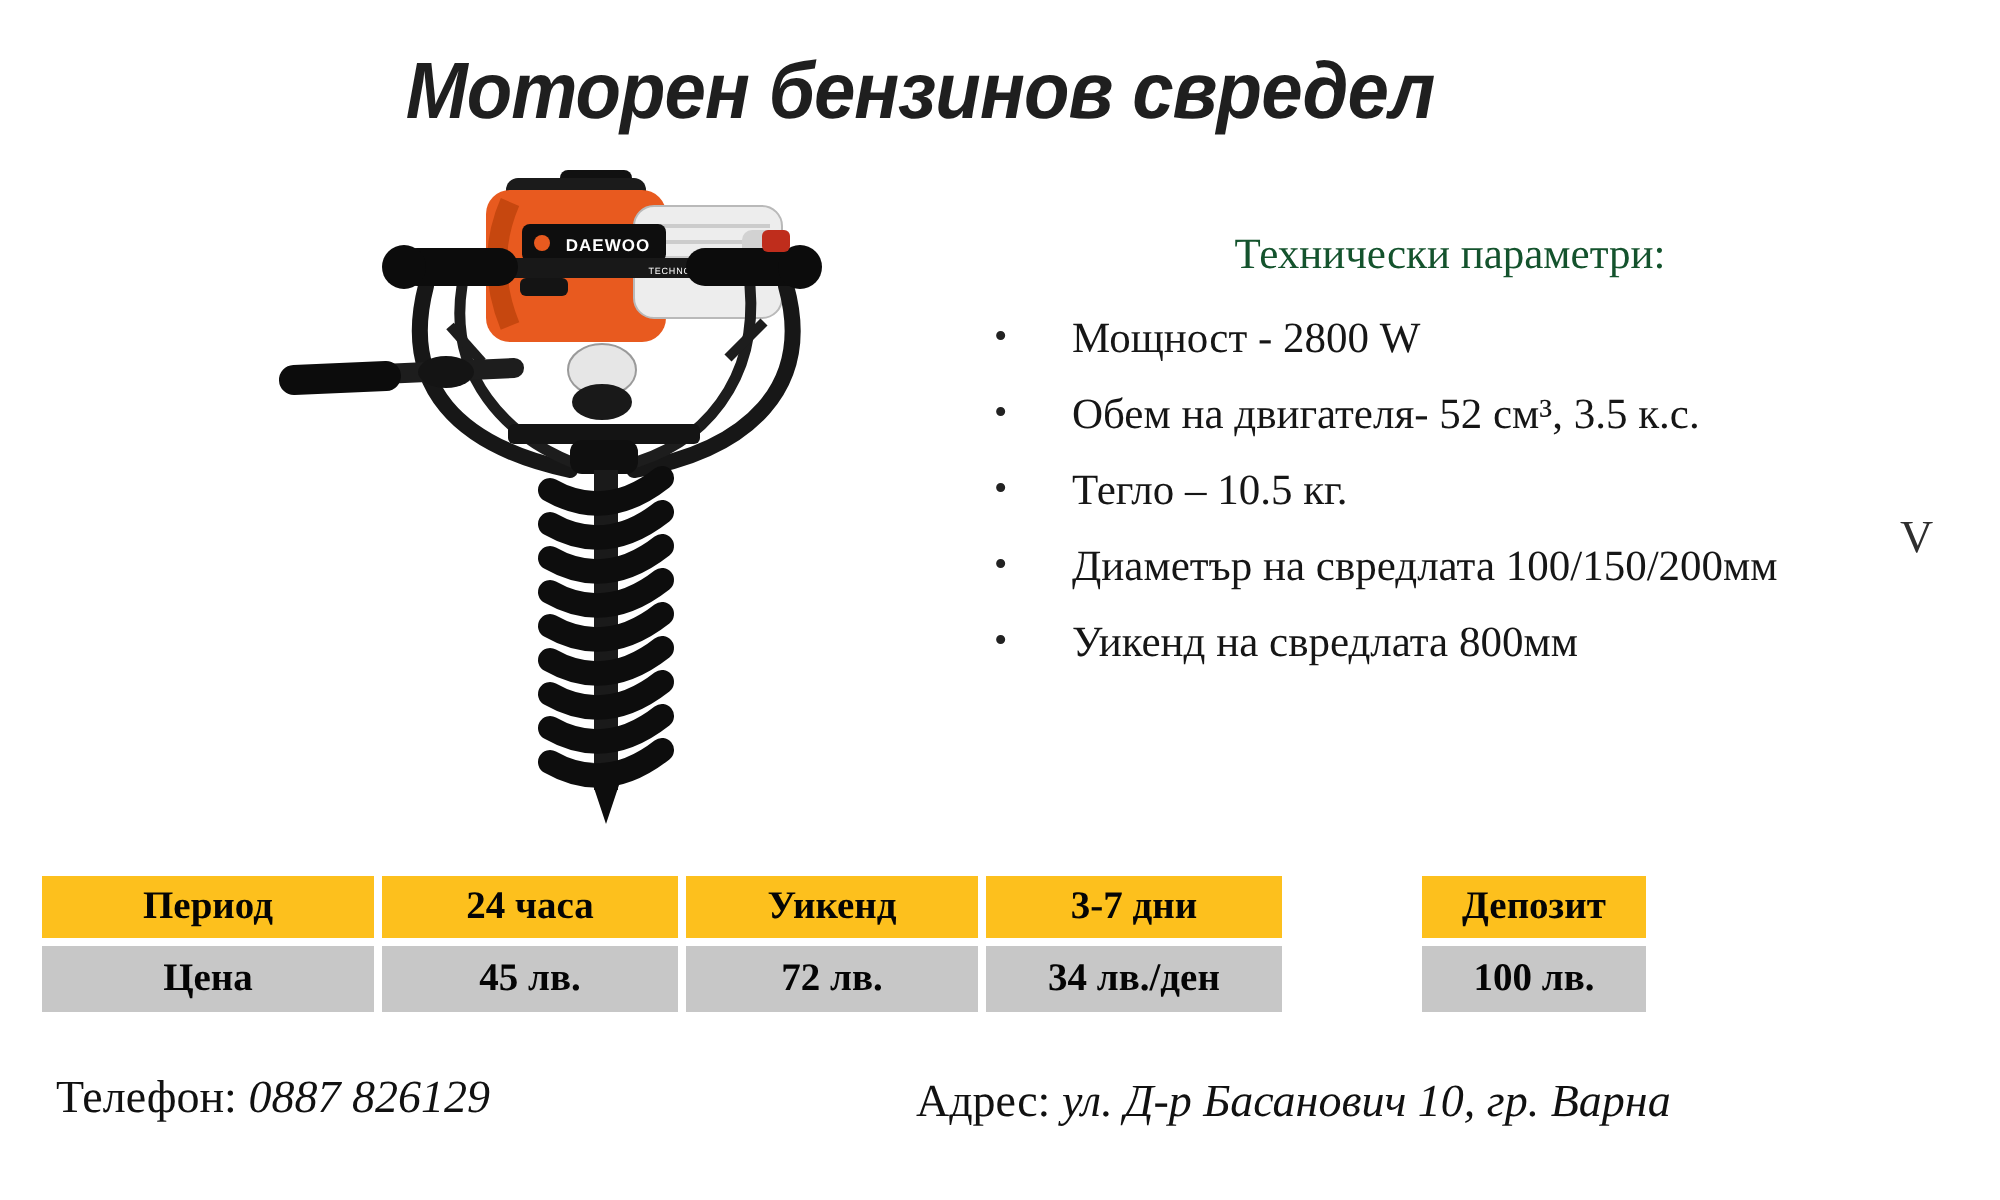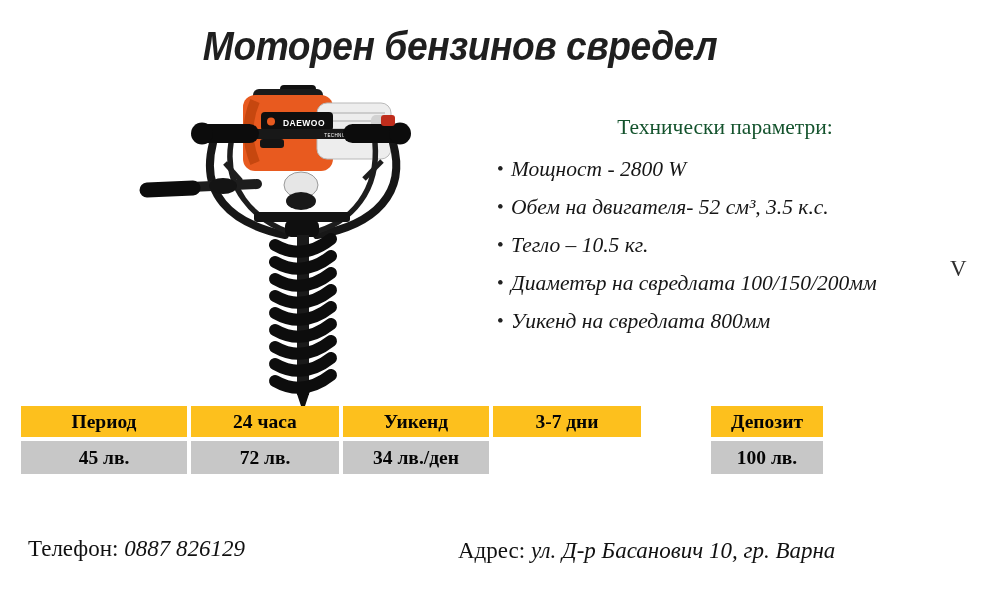--- a/index.html
+++ b/index.html
@@ -22,29 +22,29 @@
   .product { position:absolute; left:105px; top:85px; width:340px; height:330px; }
 
   
   .specs { position:absolute; left:490px; top:112px; width:470px; }
   .specs-heading {
     text-align:center; font-size:21.5px; line-height:30px; margin-bottom:8px;
     color:#14532d;
   }
   .spec-row { display:flex; align-items:center; height:38px; font-size:21.5px; color:#161616; }
   .spec-bullet { width:14px; margin-left:7px; font-size:19px; color:#222; }
-  .spec-text { white-space:nowrap;font-style:italic; }
+  .spec-text { margin-left:25px; white-space:nowrap; }
   .vmark {
     position:absolute; left:950px; top:256px; font-size:23px; color:#2e2e2e;
     font-family:"Liberation Serif", serif;
   }
 
   
   .price-table {
-    position:absolute; top:406px; display:grid; row-gap:4px; column-gap:4px;
+    position:absolute; top:438px; display:grid; row-gap:4px; column-gap:4px;
   }
   .main-table { left:21px; grid-template-columns:166px 148px 146px 148px; }
   .deposit-table { left:711px; grid-template-columns:112px; }
   .cell {
     display:flex; align-items:center; justify-content:center;
     font-weight:bold; font-size:19.5px; color:#050505; white-space:nowrap;
   }
   .cell.head { height:31px; background:#fdc01d; }
   .cell.val  { height:33px; background:#c7c7c7; }
 
@@ -145,20 +145,21 @@
       <span class="spec-text">Уикенд на свредлата 800мм</span>
     </div>
   </div>
   <span class="vmark">V</span>
 
   <div class="price-table main-table">
     <div class="cell head">Период</div>
     <div class="cell head">24 часа</div>
     <div class="cell head">Уикенд</div>
     <div class="cell head">3-7 дни</div>
+    <div class="cell val">Цена</div>
     <div class="cell val">45 лв.</div>
     <div class="cell val">72 лв.</div>
     <div class="cell val">34 лв./ден</div>
   </div>
 
   <div class="price-table deposit-table">
     <div class="cell head">Депозит</div>
     <div class="cell val">100 лв.</div>
   </div>
 

